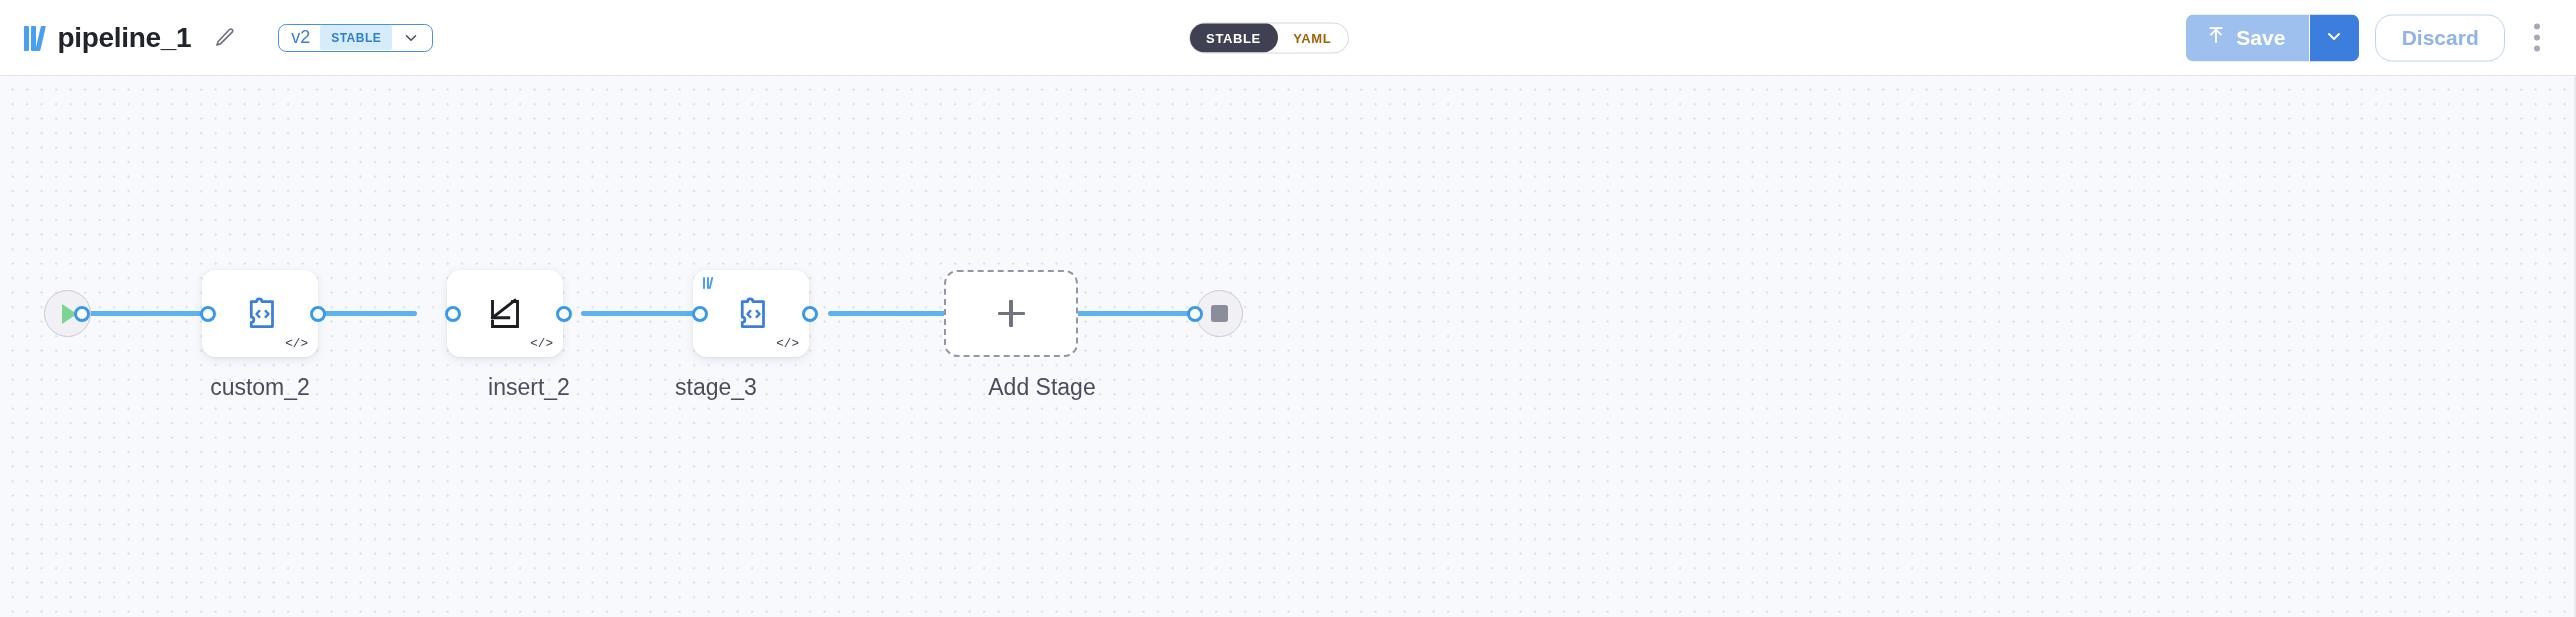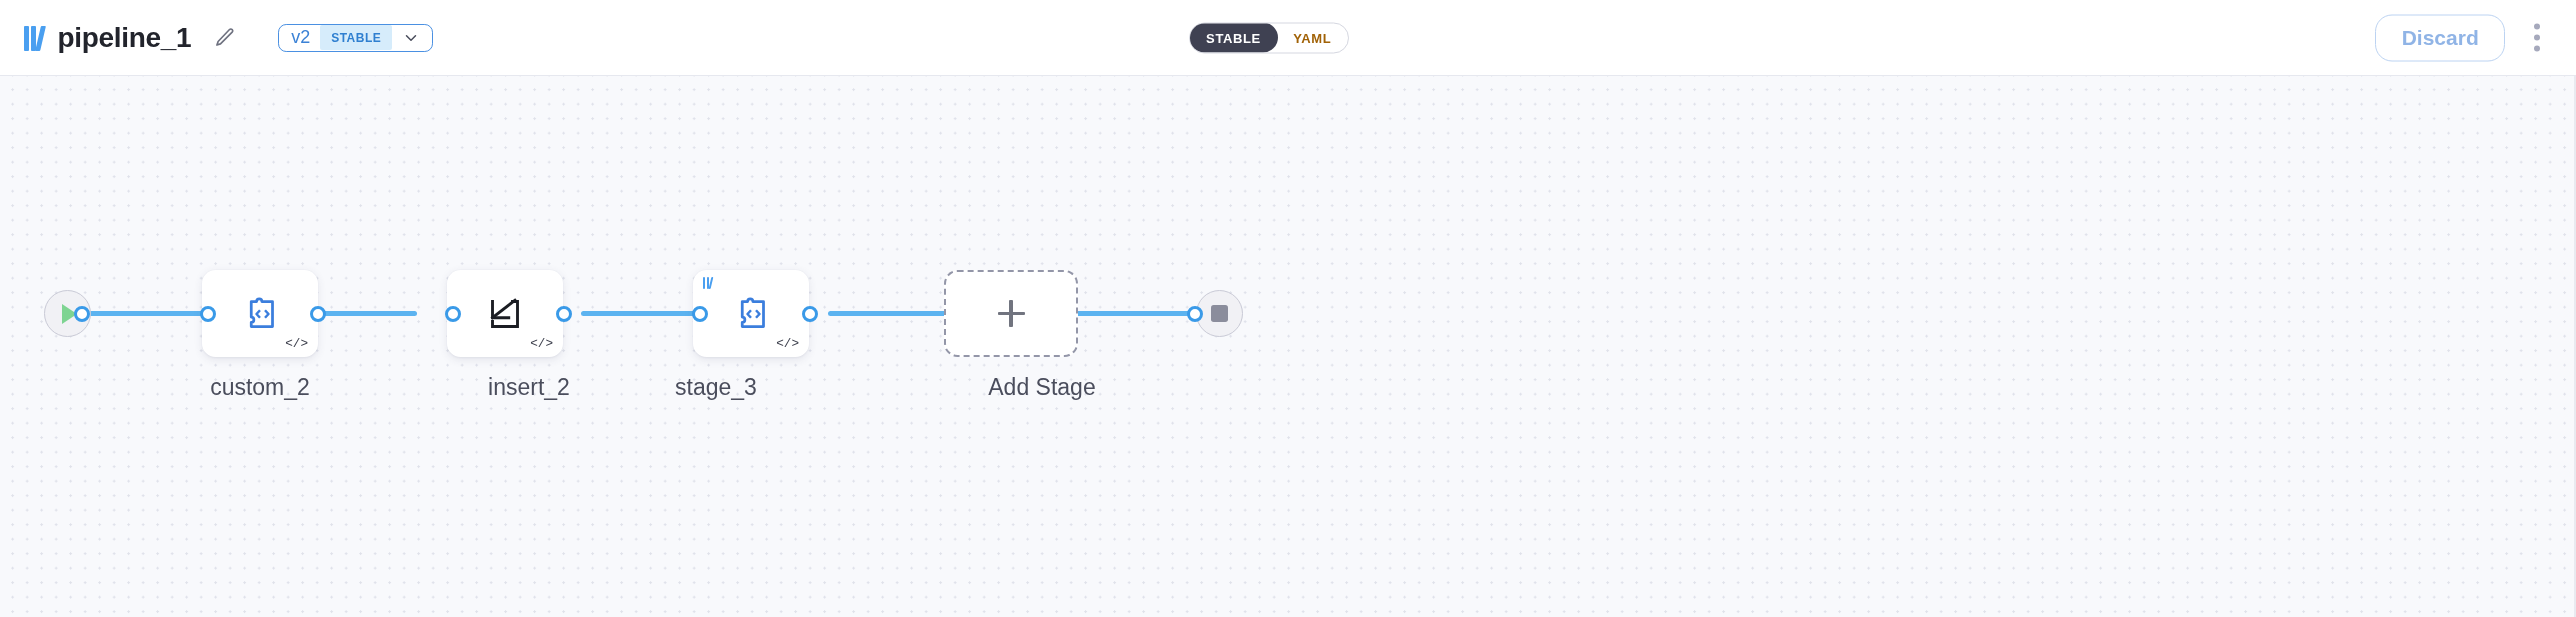--- a/index.html
+++ b/index.html
@@ -285,20 +285,39 @@
       </span>
     </div>
   </div>
 
   <div class="view-toggle">
     <div class="seg active">STABLE</div>
     <div class="seg">YAML</div>
   </div>
 
   <div class="hdr-right">
+    <div class="save-group">
+      <div class="save-main">
+        <span>
+          <svg width="20" height="20" viewBox="0 0 24 24" fill="none" stroke="#ffffff" stroke-width="2.1" stroke-linecap="round" stroke-linejoin="round">
+            <line x1="12" y1="20" x2="12" y2="6"></line>
+              <polyline points="6 11 12 5 18 11"></polyline>
+              <line x1="5" y1="3" x2="19" y2="3"></line>
+          </svg>
+        </span>
+        <span>Save</span>
+      </div>
+      <div class="save-caret">
+        <span>
+          <svg width="20" height="20" viewBox="0 0 24 24" fill="none" stroke="#ffffff" stroke-width="2.3" stroke-linecap="round" stroke-linejoin="round">
+              <polyline points="6 9 12 15 18 9"></polyline>
+            </svg>
+        </span>
+      </div>
+    </div>
 
     <div class="discard-btn">Discard</div>
 
     <div class="kebab">
       <i></i>
         <i></i>
         <i></i>
     </div>
   </div>
 </div>

